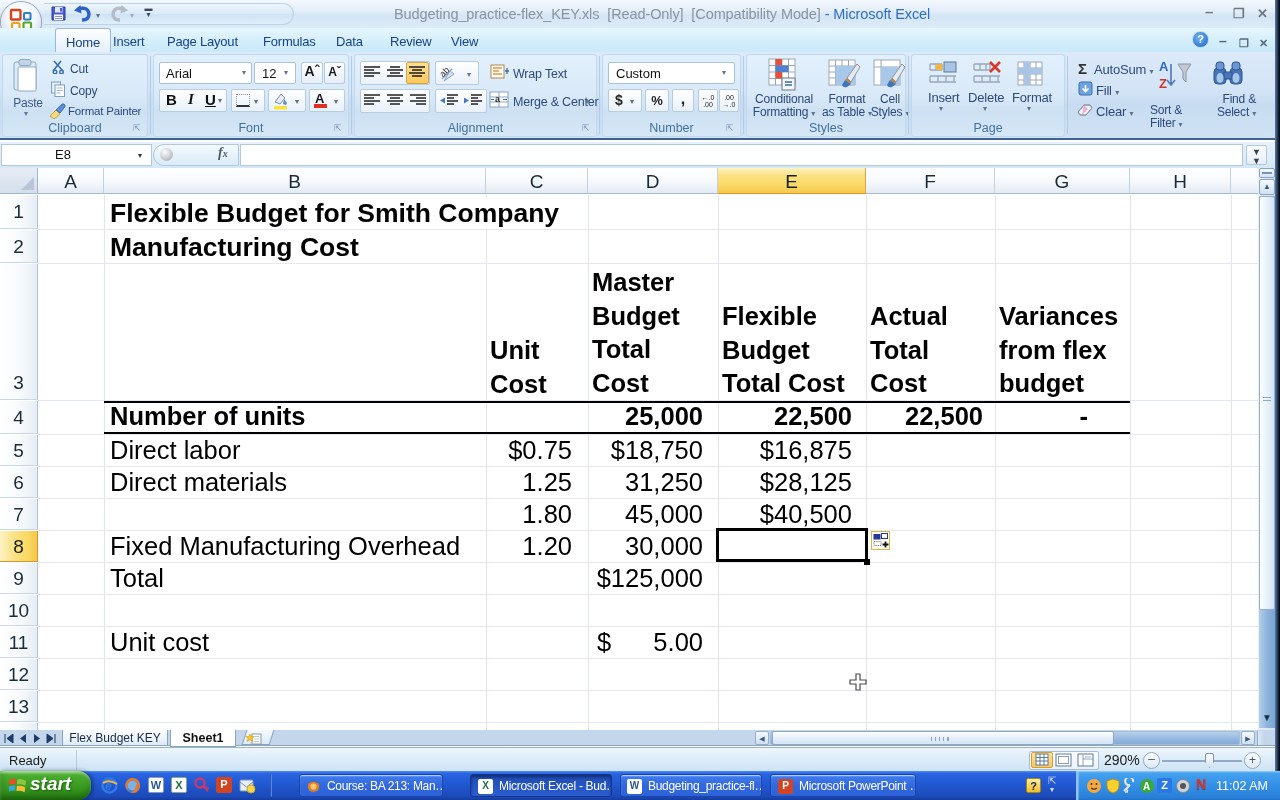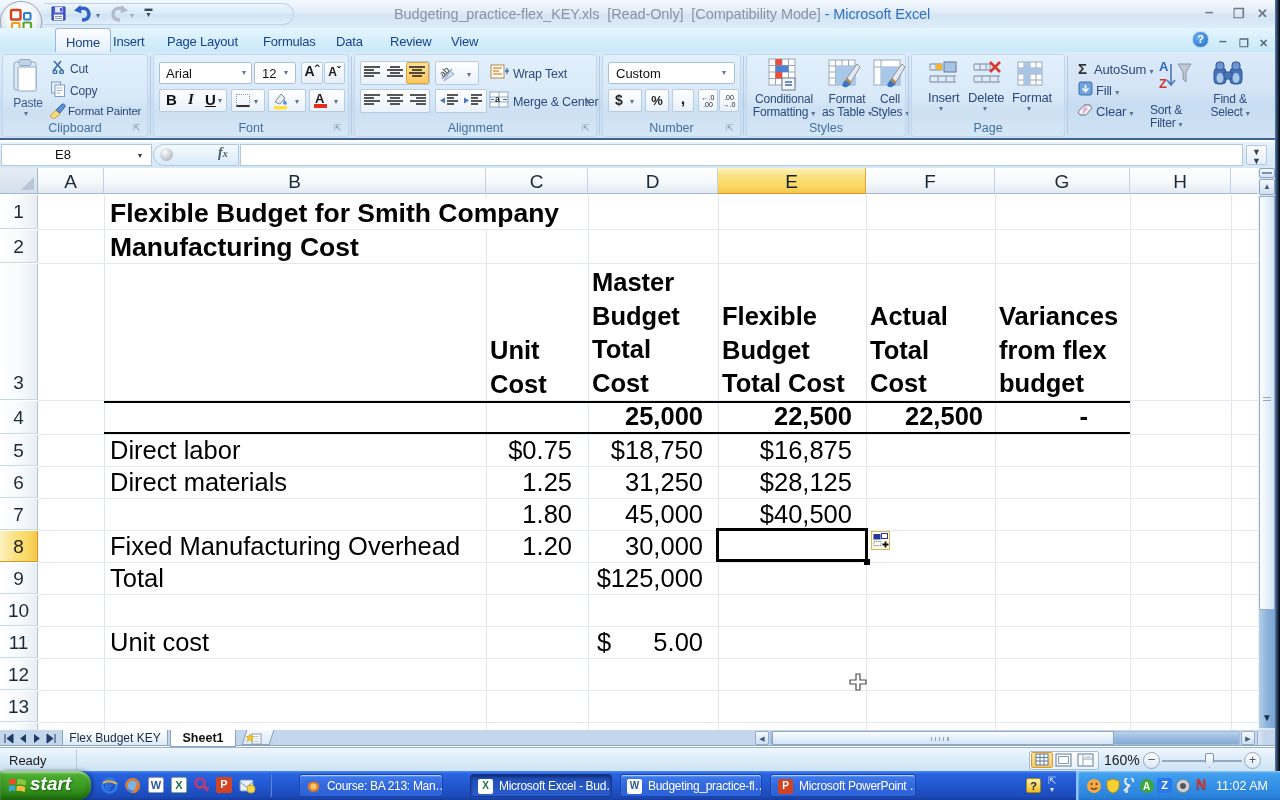--- a/index.html
+++ b/index.html
@@ -343,21 +343,21 @@
 <div class="abs rbtxt" style="left:1150px;top:104px;width:52px;text-align:left;line-height:13px;">Sort &amp;<br>Filter <span class="dda">▾</span></div>
 <svg class="abs" style="left:1212px;top:58px;" width="34" height="34" viewBox="0 0 34 34">
   <rect x="2" y="10" width="12" height="16" rx="4" fill="#4a74b8" stroke="#2c5590"></rect>
   <rect x="18" y="10" width="12" height="16" rx="4" fill="#4a74b8" stroke="#2c5590"></rect>
   <rect x="12" y="14" width="8" height="7" fill="#4a74b8" stroke="#2c5590"></rect>
   <rect x="4" y="4" width="8" height="8" rx="3" fill="#6b95d2" stroke="#2c5590"></rect>
   <rect x="20" y="4" width="8" height="8" rx="3" fill="#6b95d2" stroke="#2c5590"></rect>
   <ellipse cx="8" cy="20" rx="3.5" ry="5" fill="#a8c8ea"></ellipse>
   <ellipse cx="24" cy="20" rx="3.5" ry="5" fill="#a8c8ea"></ellipse>
 </svg>
-<div class="abs rbtxt" style="left:1204px;top:93px;width:52px;text-align:center;line-height:13px;">Find &amp;<br>Select <span class="dda">▾</span></div>
+<div class="abs rbtxt" style="left:1204px;top:93px;width:52px;text-align:right;line-height:13px;">Find &amp;<br>Select <span class="dda">▾</span></div>
 
 <div id="fbar" class="abs">
   <div id="namebox" class="abs"></div>
   <div class="abs" style="left:55px;top:5px;font-size:13px;color:#111;">E8</div>
   <div class="abs dda" style="left:138px;top:9px;color:#333;">▾</div>
   <div id="fxcapsule" class="abs"></div>
   <div class="abs" style="left:160px;top:6px;width:13px;height:13px;border-radius:50%;background:radial-gradient(circle at 38% 32%,#fdfdfd,#b8bec6 70%,#9aa2ac);"></div>
   <div class="abs" style="left:218px;top:3px;font-size:14px;font-style:italic;font-family:'Liberation Serif',serif;font-weight:bold;color:#4a5a6e;">f<span style="font-size:10px;">x</span></div>
   <div id="finput" class="abs"></div>
   <div class="abs" style="left:1246px;top:3px;width:21px;height:20px;background:linear-gradient(#fdfeff,#e4eef9);border:1px solid #b4c8dc;border-radius:2px;text-align:center;font-size:9px;color:#33425a;line-height:9px;padding-top:2px;">▼<br>▼</div>
@@ -420,20 +420,21 @@
   <div class="cell b" style="left:106px;top:30px;font-size:26.5px;background:#fff;padding:0 6px 0 4px;z-index:2;">Flexible Budget for Smith Company</div>
   <div class="cell b" style="left:110px;top:64px;font-size:26.5px;">Manufacturing Cost</div>
 
   <div class="cell b" style="left:490px;top:166px;line-height:33.5px;">Unit<br>Cost</div>
   <div class="cell b" style="left:592px;top:98px;line-height:33.5px;">Master<br>Budget<br>Total<br>Cost</div>
   <div class="cell b" style="left:722px;top:132px;line-height:33.5px;">Flexible<br>Budget<br>Total Cost</div>
   <div class="cell b" style="left:870px;top:132px;line-height:33.5px;">Actual<br>Total<br>Cost</div>
   <div class="cell b" style="left:999px;top:132px;line-height:33.5px;">Variances<br>from flex<br>budget</div>
 
   <div class="abs" style="left:104px;top:233px;width:1026px;height:33px;border-top:2px solid #000;border-bottom:2px solid #000;z-index:3;"></div>
+  <div class="cell b" style="left:110px;top:233px;">Number of units</div>
   <div class="cell b" style="right:555px;top:233px;">25,000</div>
   <div class="cell b" style="right:406px;top:233px;">22,500</div>
   <div class="cell b" style="right:275px;top:233px;">22,500</div>
   <div class="cell b" style="right:170px;top:233px;">-</div>
 
   <div class="cell" style="left:110px;top:267px;">Direct labor</div>
   <div class="cell" style="right:686px;top:267px;">$0.75</div>
   <div class="cell" style="right:555px;top:267px;">$18,750</div>
   <div class="cell" style="right:406px;top:267px;">$16,875</div>
   <div class="cell" style="left:110px;top:299px;">Direct materials</div>
@@ -524,21 +525,21 @@
           <rect x="4.5" y="3.5" width="10" height="7" fill="none" stroke="#8aa0ba"></rect>
         </svg>
   </div>
   <div class="abs" style="left:1076px;top:5px;width:20px;height:14px;">
     <svg width="20" height="14" viewBox="0 0 20 14">
           <rect x="2" y="1" width="15" height="12" fill="#fff" stroke="#5a7aa0"></rect>
           <path d="M7 1 v12 M7 6 h10" stroke="#8aa0ba"></path>
           <rect x="9" y="3" width="6" height="3" fill="#c8d8ea"></rect>
         </svg>
   </div>
-  <div class="abs" style="left:1104px;top:4px;font-size:14px;color:#1a1a1a;">160%</div>
+  <div class="abs" style="left:1104px;top:4px;font-size:14px;color:#1a1a1a;">290%</div>
   <div class="abs" style="left:1143px;top:4px;width:17px;height:17px;border-radius:50%;background:linear-gradient(#fdfeff,#dde9f5);border:1px solid #8fa8c4;text-align:center;line-height:13px;font-size:12px;color:#44526a;">–</div>
   <div class="abs" style="left:1162px;top:12px;width:80px;height:2px;background:#93a9c4;"></div>
   <div class="abs" style="left:1205px;top:5px;width:9px;height:15px;background:linear-gradient(#fdfeff,#d6e3f2);border:1px solid #7a93b2;border-radius:2px 2px 4px 4px;clip-path:polygon(0 0,100% 0,100% 60%,50% 100%,0 60%);"></div>
   <div class="abs" style="left:1244px;top:4px;width:17px;height:17px;border-radius:50%;background:linear-gradient(#fdfeff,#dde9f5);border:1px solid #8fa8c4;text-align:center;line-height:15px;font-size:12px;color:#44526a;">+</div>
 </div>
 
 <div id="taskbar" class="abs">
 
   <div class="abs" style="left:0;top:0;width:91px;height:29px;background:linear-gradient(#7ece5e 0%,#4aae2e 12%,#3d9e24 45%,#2f8a18 85%,#257a10 100%);border-radius:0 13px 13px 0;box-shadow:inset 0 -4px 6px rgba(0,45,0,.35), inset 0 2px 3px rgba(255,255,255,.4), 2px 0 4px rgba(0,20,60,.5);"></div>
   <svg class="abs" style="left:7px;top:4px;" width="21" height="20" viewBox="0 0 21 20">

